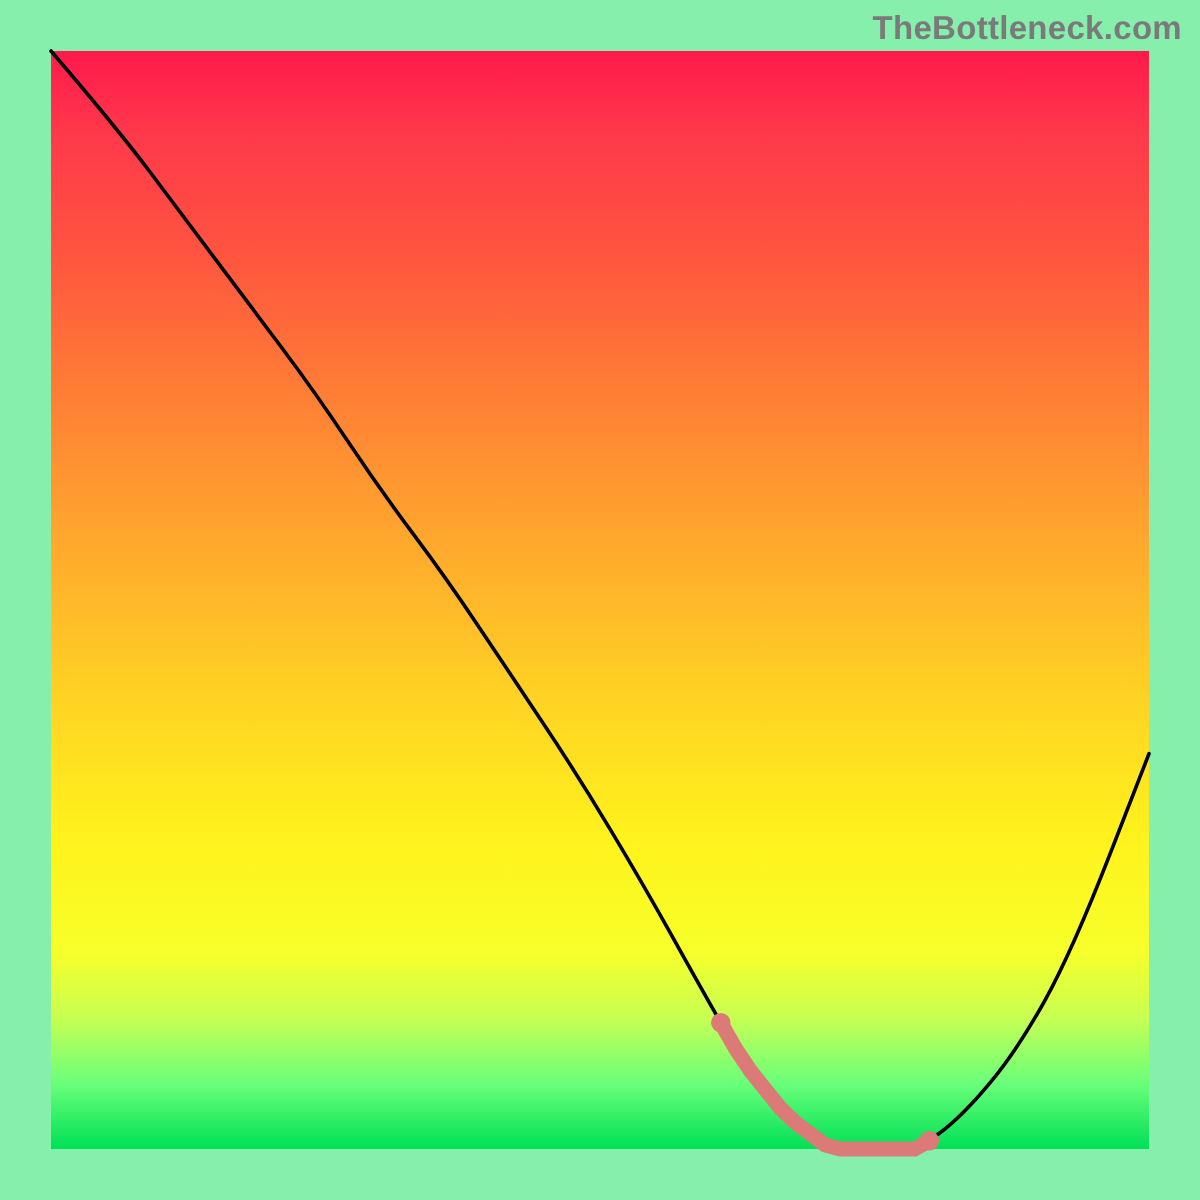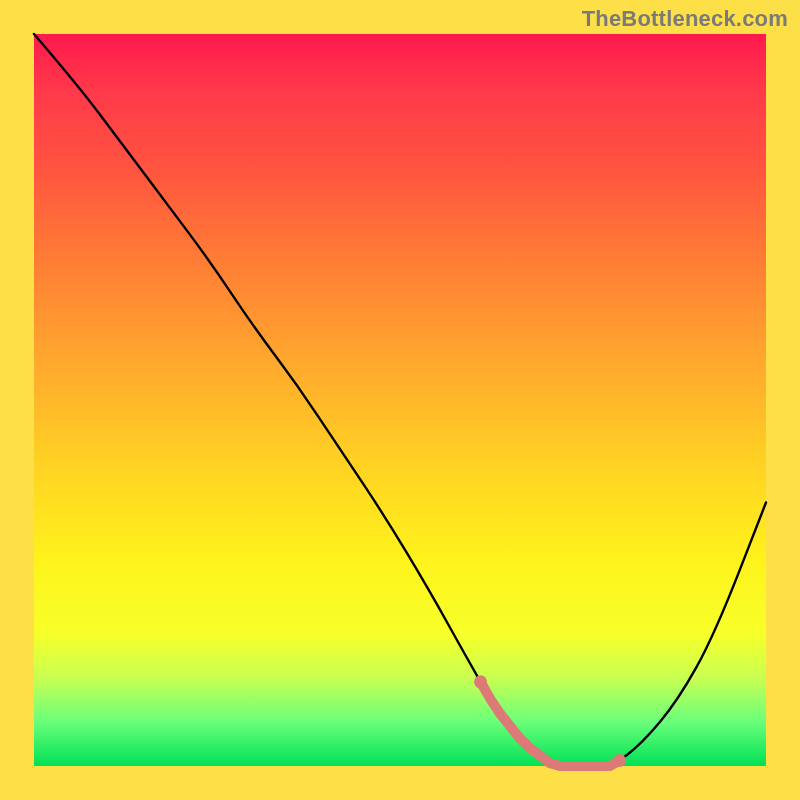--- a/index.html
+++ b/index.html
@@ -1,21 +1,21 @@
 <!DOCTYPE html>
 <html><head>
 <meta charset="utf-8">
 <style>
   * { margin: 0; padding: 0; box-sizing: border-box; }
   html, body { width: 800px; height: 800px; overflow: hidden; background: #000; }
   .frame {
     position: relative;
     width: 800px;
     height: 800px;
-    background: #fde047;
+    background: #86efac;
   }
   .watermark {
     position: absolute;
     top: 6px;
     right: 12px;
     color: #7a7a7a;
     font-family: Arial, Helvetica, sans-serif;
     font-size: 22px;
     font-weight: 600;
     letter-spacing: 0.2px;

